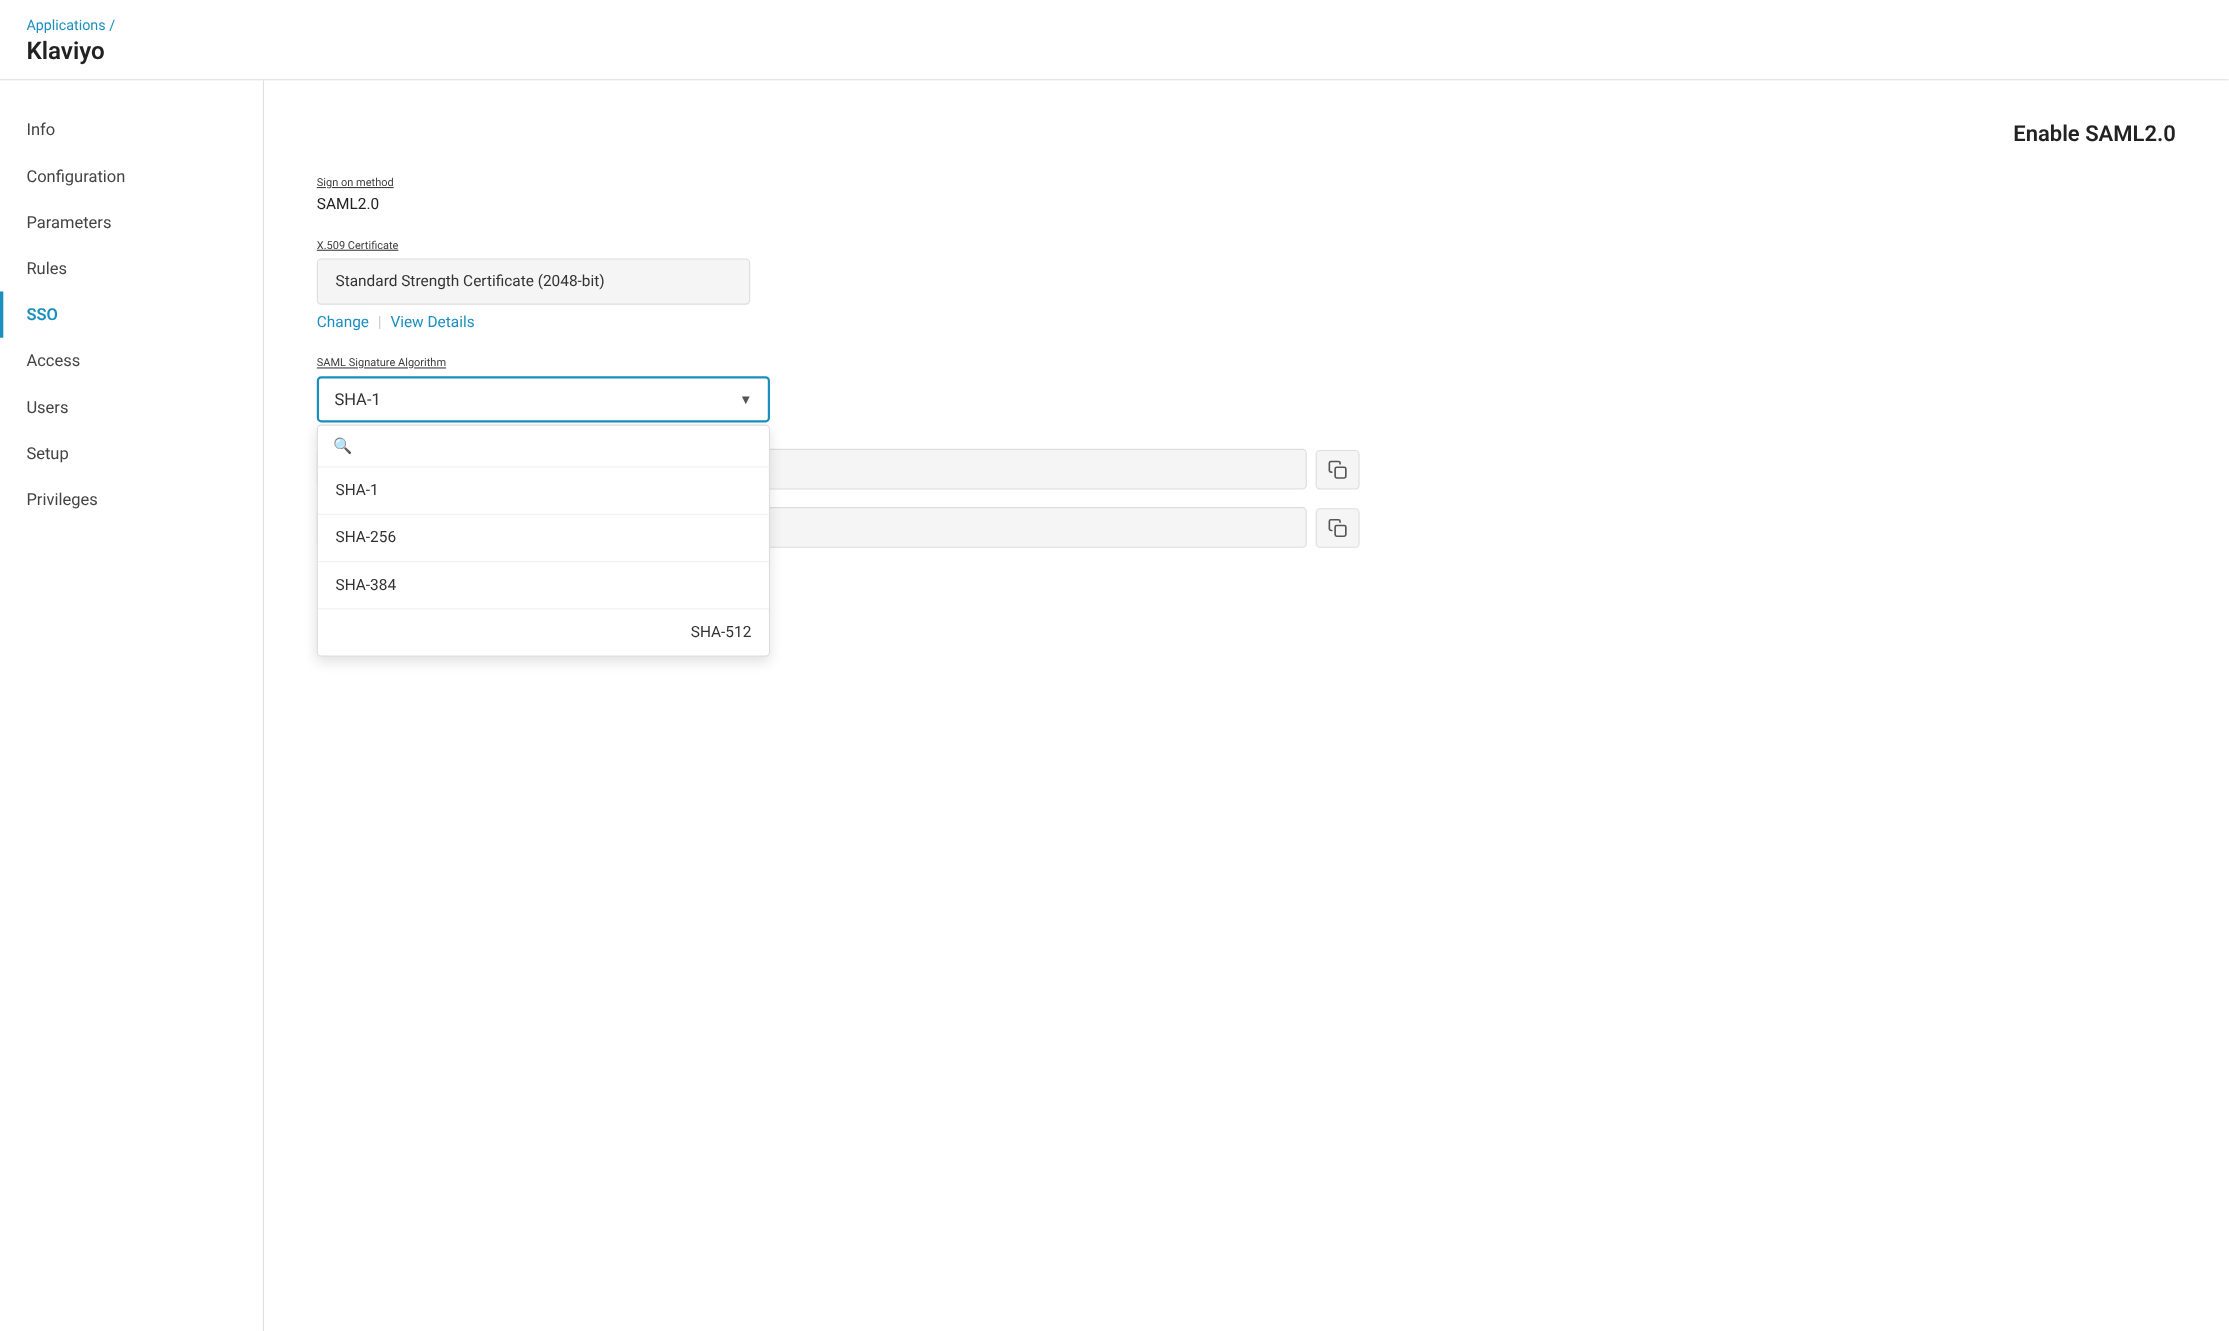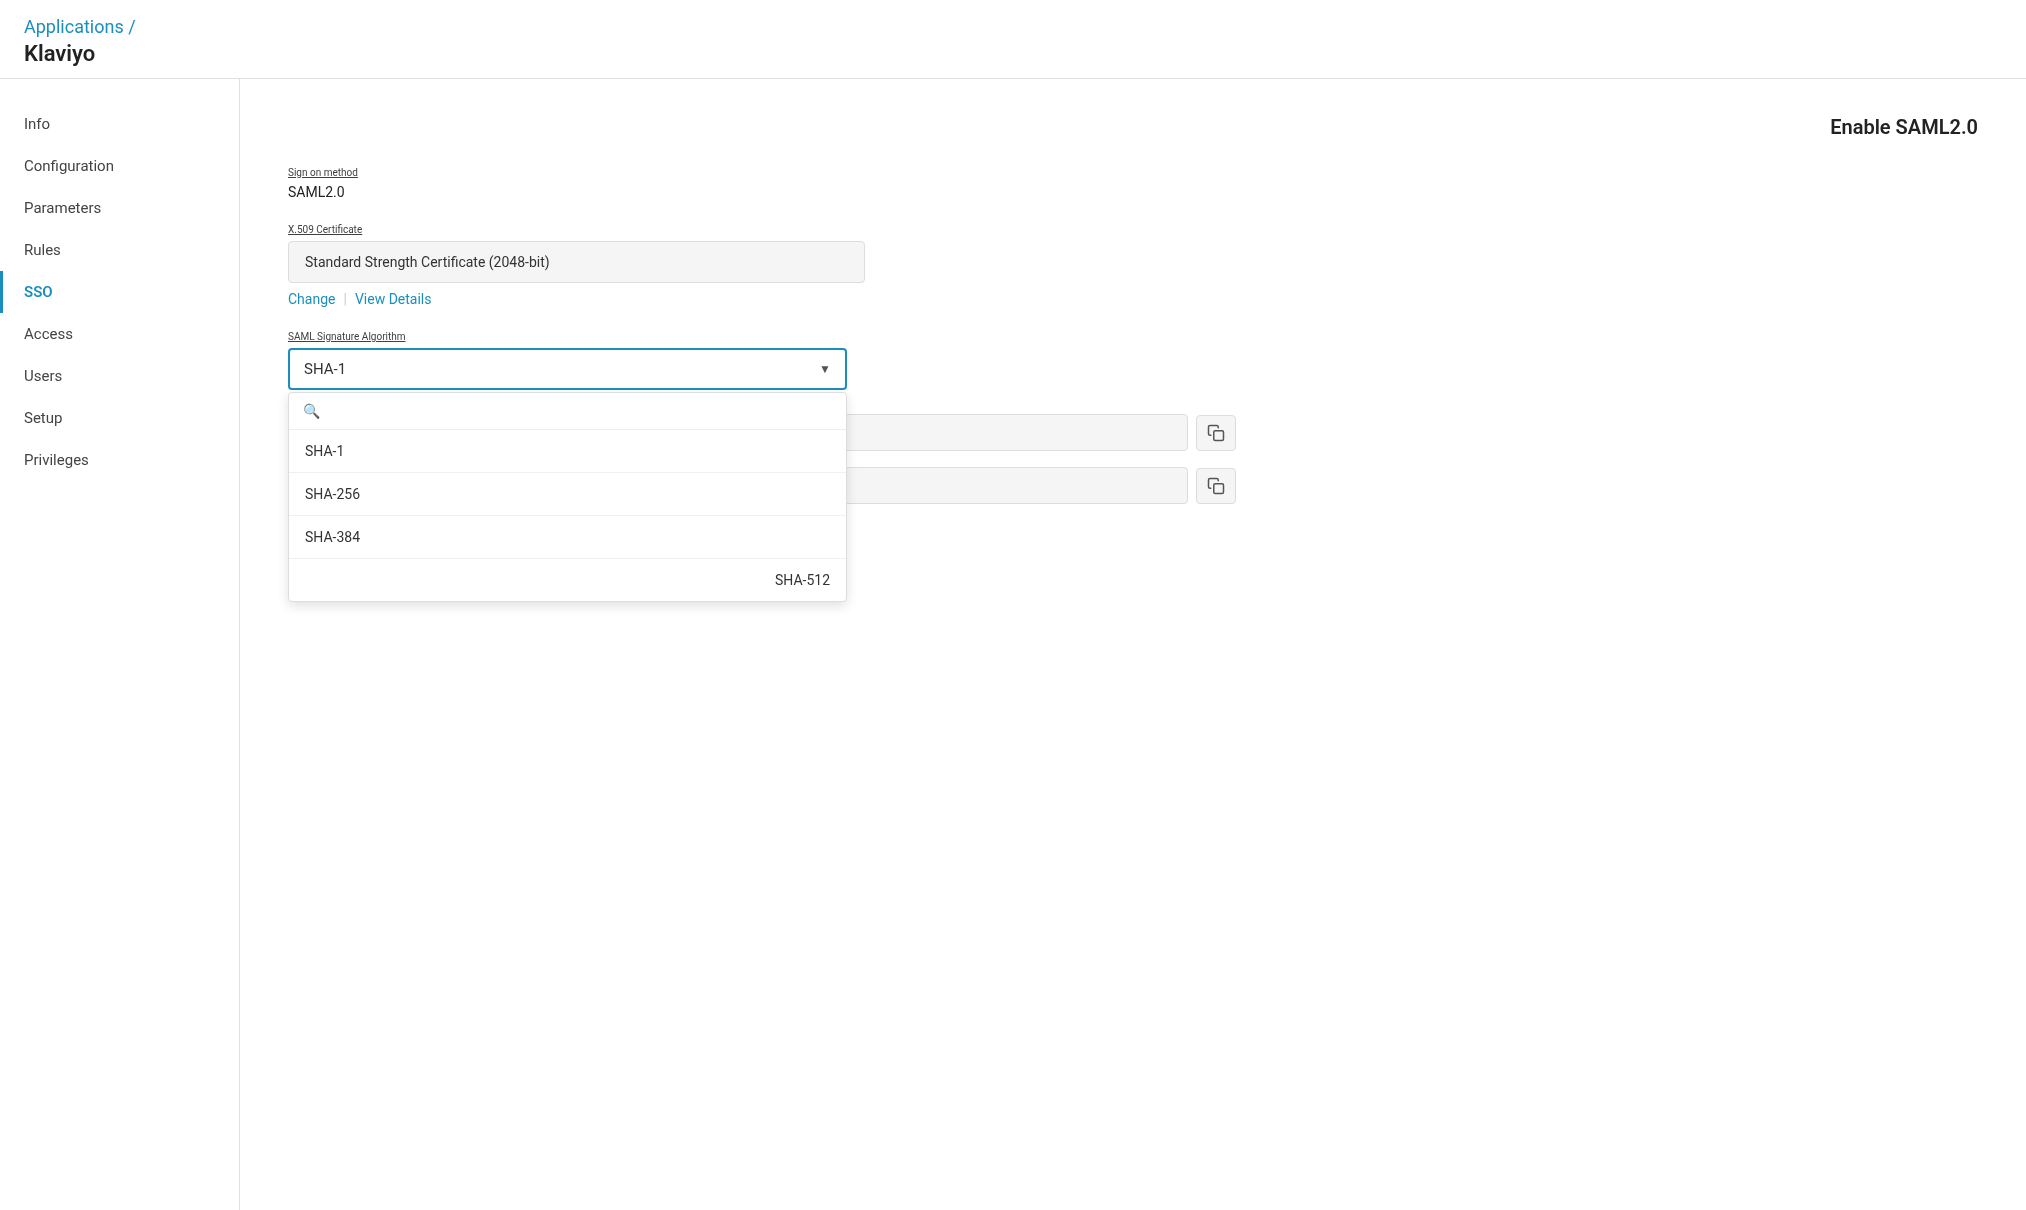--- a/index.html
+++ b/index.html
@@ -8,21 +8,21 @@
       background: #fff;
       color: #333;
       font-size: 14px;
     }
 
     .header {
       padding: 16px 24px 12px 24px;
       border-bottom: 1px solid #e0e0e0;
     }
     .breadcrumb {
-      font-size: 18px;
+      font-size: 13px;
       color: #1a8fbf;
       margin-bottom: 4px;
     }
     .breadcrumb a {
       color: #1a8fbf;
       text-decoration: none;
     }
     .page-title {
       font-size: 22px;
       font-weight: 600;
@@ -92,21 +92,21 @@
       margin-top: 4px;
     }
 
     .cert-box {
       background: #f5f5f5;
       border: 1px solid #ddd;
       border-radius: 4px;
       padding: 12px 16px;
       font-size: 14px;
       color: #333;
-      width: 577px;
+      width: 394px;
     }
 
     .cert-links {
       margin-top: 8px;
       display: flex;
       align-items: center;
       gap: 0;
     }
     .cert-link {
       color: #1a8fbf;
@@ -115,21 +115,21 @@
       text-decoration: none;
     }
     .cert-divider {
       color: #ccc;
       margin: 0 8px;
       font-size: 14px;
     }
 
     .dropdown-container {
       position: relative;
-      width: 559px;
+      width: 412px;
     }
 
     .dropdown-trigger {
       display: flex;
       align-items: center;
       justify-content: space-between;
       background: #fff;
       border: 2px solid #1a8fbf;
       border-radius: 4px;
       padding: 10px 14px;

